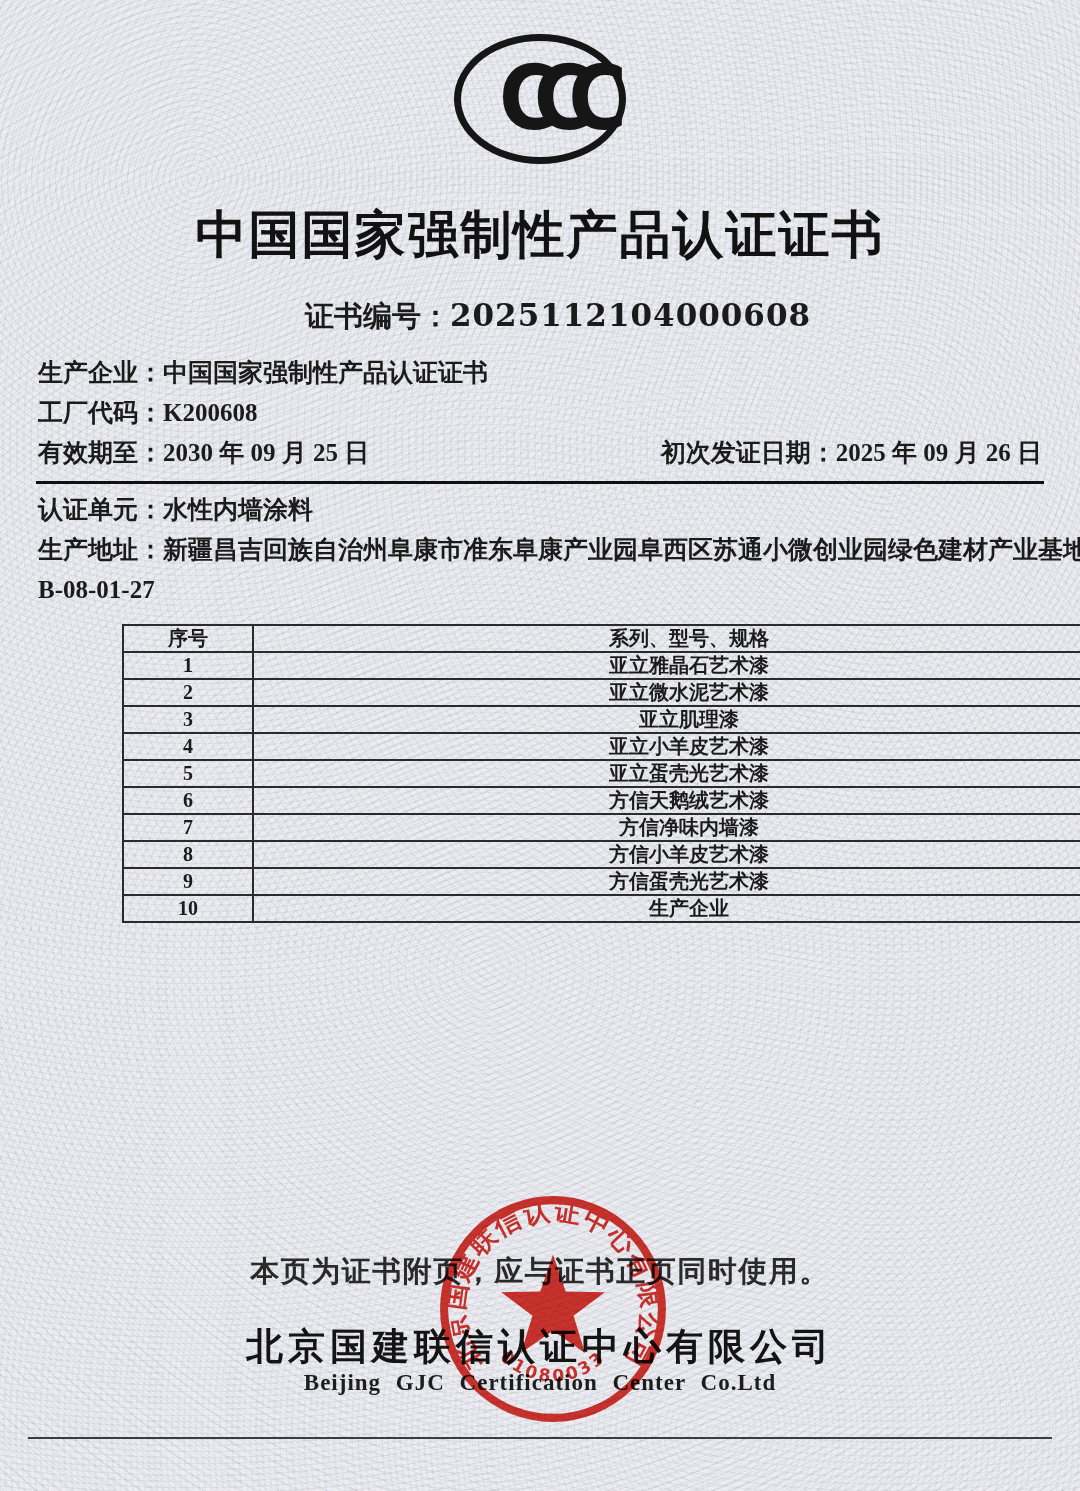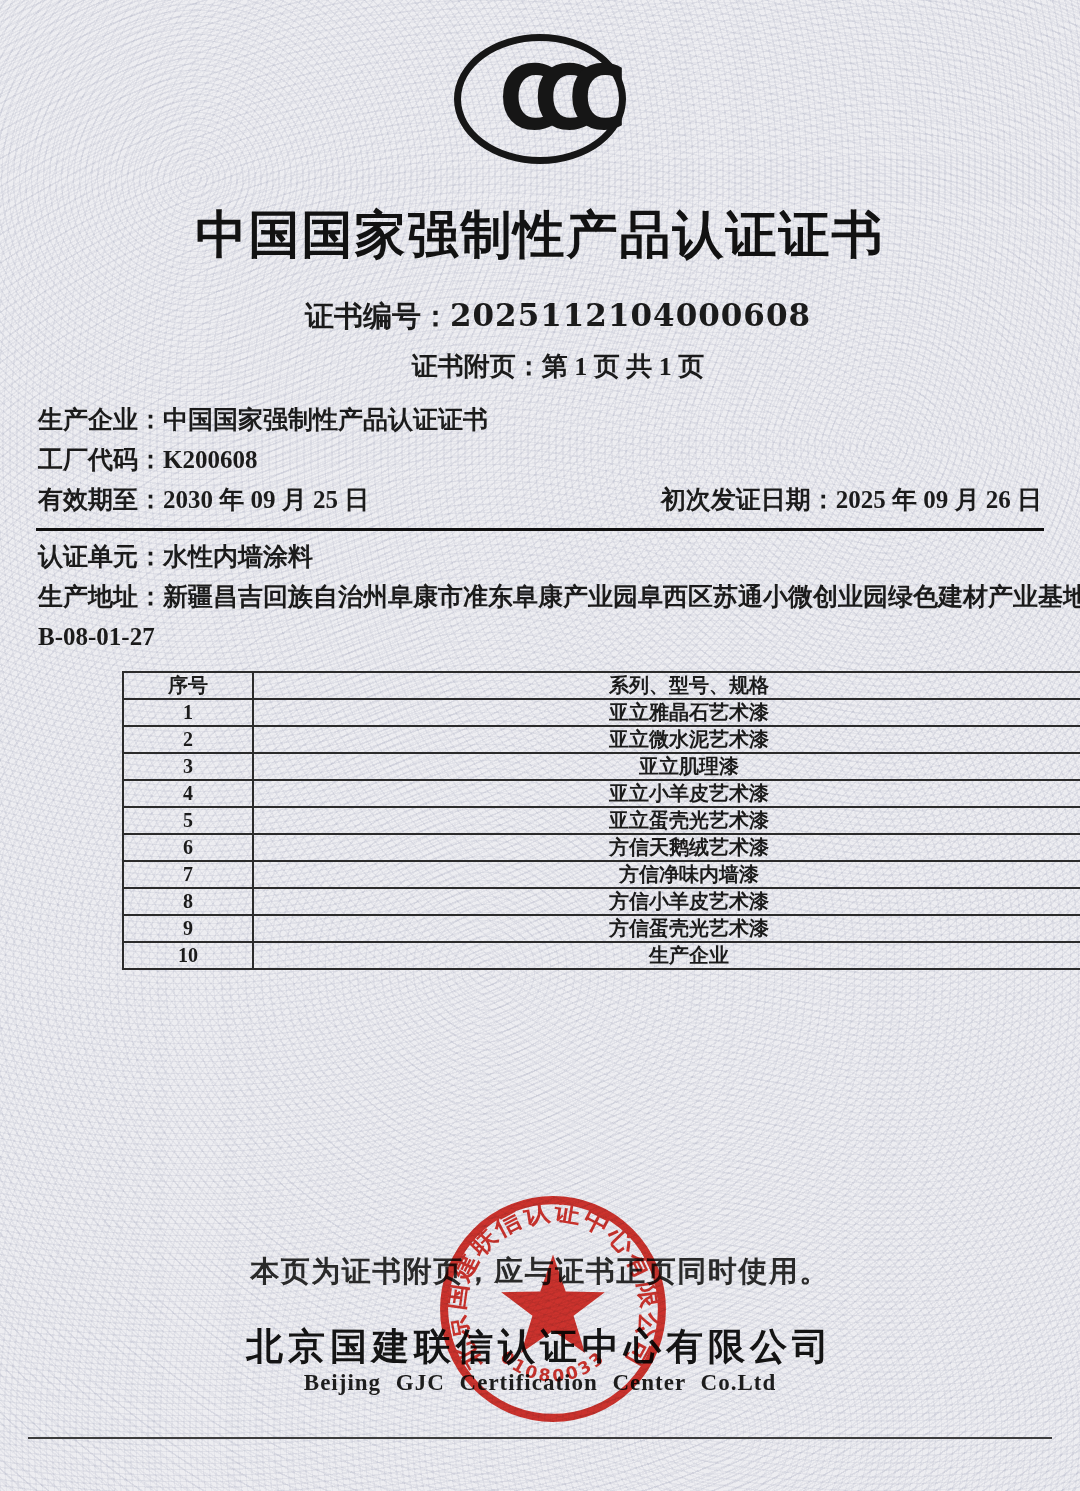--- a/index.html
+++ b/index.html
@@ -57,23 +57,20 @@
     <div class="logo">
       <span class="ccc">CCC</span>
     </div>
     <h1 class="title">中国国家强制性产品认证证书</h1>
   </div>
 
   <div class="center-line cert-line">
     <span>证书编号：</span><span class="num">2025112104000608</span>
   </div>
 
-  <div class="center-line pages-line">
-    <span>证书附页：</span><span>第 1 页 共 1 页</span>
-  </div>
 
   <div class="info">
     <div class="info-row">
       <span>生产企业：</span><span>中国国家强制性产品认证证书</span>
     </div>
     <div class="info-row">
       <span>工厂代码：</span><span>K200608</span>
     </div>
     <div class="info-row split">
       <span><span>有效期至：</span><span>2030 年 09 月 25 日</span></span>

